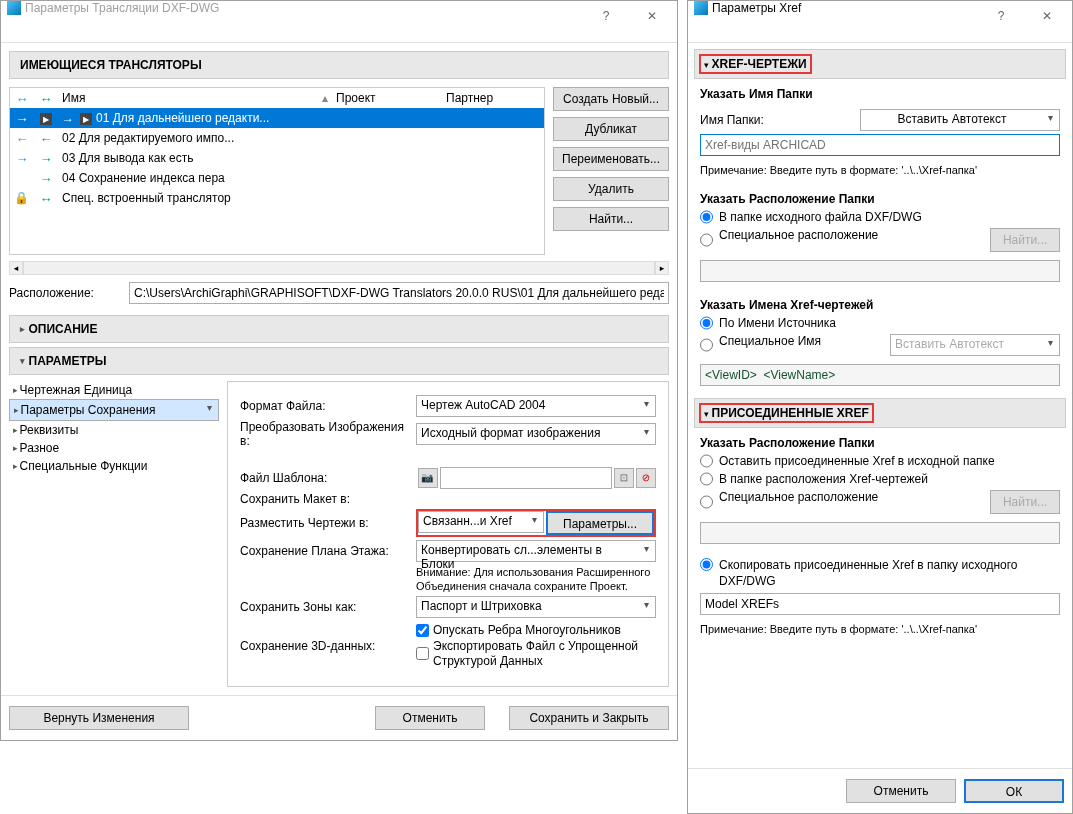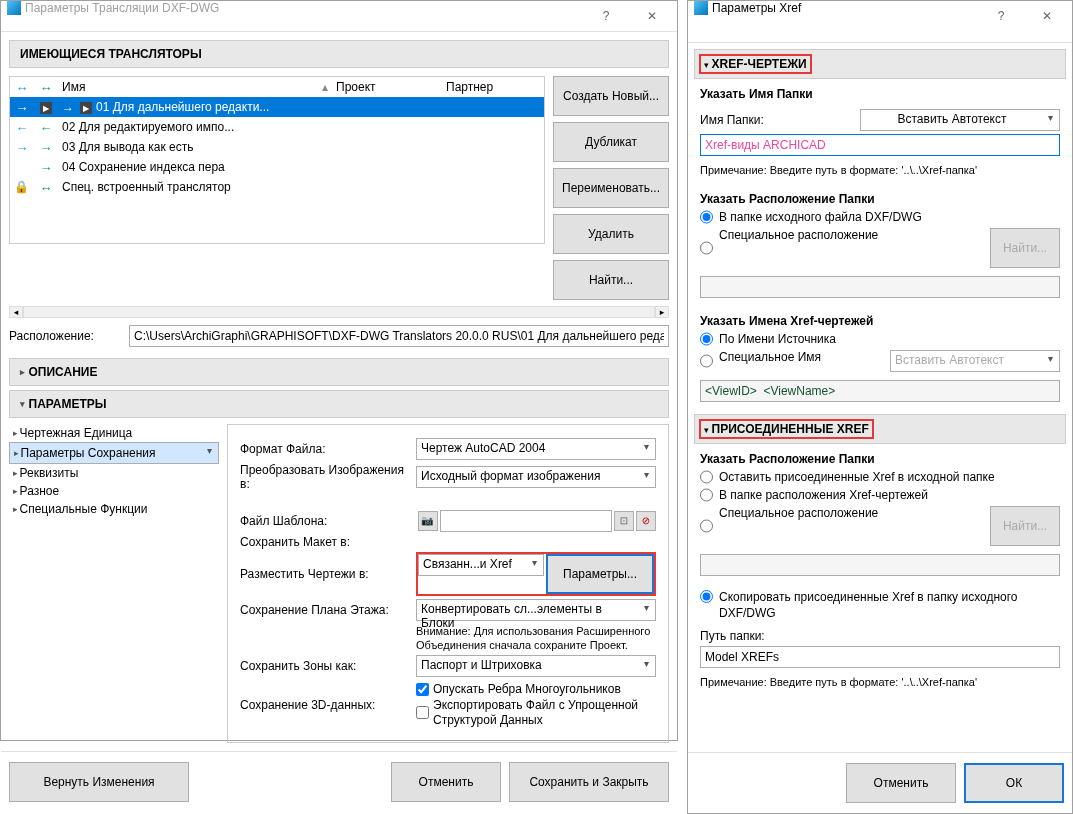--- a/index.html
+++ b/index.html
@@ -8,21 +8,21 @@
 .titlebar{display:flex;align-items:flex-start;height:42px;padding:0 2px 0 6px;background:#fff;border-bottom:1px solid #e0e0e0}
 .titlebar .title{flex:1;color:#a0a0a0;margin-left:4px}
 .titlebar.active .title{color:#000}
 .tbtn{width:46px;height:30px;display:flex;align-items:center;justify-content:center;color:#666}
 .section-hdr{background:#e8e8e8;padding:6px 10px;font-weight:bold;display:flex;align-items:center}
 .section-hdr .tri{margin-right:4px;font-size:9px;color:#555}
 .panel{padding:8px 12px}
 .tbl{width:100%;border-collapse:collapse}
 .tbl td{padding:2px 4px}
 .row-sel{background:#0078d7;color:#fff}
-.btn{background:#e1e1e1;border:1px solid #adadad;padding:4px 8px;text-align:center;min-width:110px;height:40px;cursor:pointer}
+.btn{background:#e1e1e1;border:1px solid #adadad;padding:4px 8px;text-align:center;min-width:110px;height:24px;cursor:pointer}
 .form-row{display:flex;align-items:center;margin:3px 0;font-size:12px}
 .form-row label{flex:0 0 176px}
 .sel{border:1px solid #adadad;padding:2px 20px 2px 4px;background:#fff;flex:1;height:22px;position:relative}
 .sel::after{content:"▾";position:absolute;right:6px;top:2px;color:#555;font-size:10px}
 .txt{border:1px solid #adadad;padding:2px 4px;background:#fff;flex:1;height:22px}
 .arr{font-family:"Segoe UI Symbol";font-size:13px;display:inline-block;width:16px;text-align:center}
 .arr.o{color:#2196f3}.arr.i{color:#009688}
 .tree-it{padding:2px 4px;cursor:pointer;display:flex;align-items:center}
 .tree-it::before{content:"▸ ";color:#555;font-size:9px;margin-right:2px}
 .tree-it.sel{background:#d0e7ff}
@@ -185,21 +185,21 @@
             </div>
      <div class="chk-row">
               <input type="checkbox" style="">
               <span style="line-height:1.2">Экспортировать Файл с Упрощенной Структурой Данных</span>
             </div>
     </div>
    </div>
   </div>
  </div>
 
- <div style="display:flex;gap:8px;padding:10px 8px;border-top:1px solid #e0e0e0;margin-top:8px">
+ <div style="display:flex;gap:24px;padding:10px 8px;border-top:1px solid #e0e0e0;margin-top:8px">
   <button class="btn" style="min-width:180px">Вернуть Изменения</button>
   <span style="flex:1"></span>
   <button class="btn">Отменить</button>
   <button class="btn" style="min-width:160px">Сохранить и Закрыть</button>
  </div>
 </div>
 
 <div class="dlg" style="left:687px;top:0;width:386px;height:814px">
  <div class="titlebar active">
   <span class="logo"></span>
@@ -210,21 +210,21 @@
 
  <div style="margin:6px 6px 0 6px;border:1px solid #ccc;background:#e8e8e8;padding:4px 4px">
   <span class="red-box"><span class="tri" style="font-size:9px;margin-right:3px">▾</span><b>XREF-ЧЕРТЕЖИ</b></span>
  </div>
  <div class="panel">
   <b>Указать Имя Папки</b>
   <div class="form-row" style="margin-top:8px">
         <label style="flex:0 0 160px">Имя Папки:</label>
    <div class="sel" style="flex:1;text-align:center">Вставить Автотекст</div>
   </div>
-  <input class="txt" style="width: 100%; background: rgb(255, 255, 255); color: #ec4899; border-color: rgb(0, 120, 215);" value="Xref-виды ARCHICAD">
+  <input class="txt" style="width: 100%; background: rgb(255, 255, 255); color: #737373; border-color: rgb(0, 120, 215);" value="Xref-виды ARCHICAD">
   <div style="font-size:11px;margin-top:8px">Примечание: Введите путь в формате:   '..\..\Xref-папка'</div>
 
   <b style="display:block;margin-top:16px">Указать Расположение Папки</b>
   <div class="radio-row">
         <input type="radio" checked="" style="">
         <span>В папке исходного файла DXF/DWG</span>
       </div>
   <div class="radio-row">
         <input type="radio" style="">
         <span>Специальное расположение</span>
@@ -264,21 +264,20 @@
         <input type="radio" style="">
         <span>Специальное расположение</span>
         <span style="flex:1"></span>
         <button class="btn" disabled="" style="color:#aaa;min-width:70px">Найти...</button>
       </div>
   <input class="txt" disabled="" style="width: 100%; margin-top: 4px; background: rgb(245, 245, 245);">
   <div class="radio-row" style="margin-top:14px;align-items:flex-start">
         <input type="radio" checked="" style="">
         <span style="line-height:1.3">Скопировать присоединенные Xref в папку исходного DXF/DWG</span>
       </div>
-  <div style="margin:8px 0 3px 0">Путь папки:</div>
   <input class="txt" style="width: 100%;" value="Model XREFs">
   <div style="font-size:11px;margin-top:8px">Примечание: Введите путь в формате:   '..\..\Xref-папка'</div>
  </div>
 
  <div style="flex:1"></div>
  <div style="display:flex;gap:8px;padding:10px 8px;border-top:1px solid #e0e0e0;justify-content:flex-end">
   <button class="btn">Отменить</button>
   <button class="btn blue-box" style="min-width:100px">ОК</button>
  </div>
 </div>

